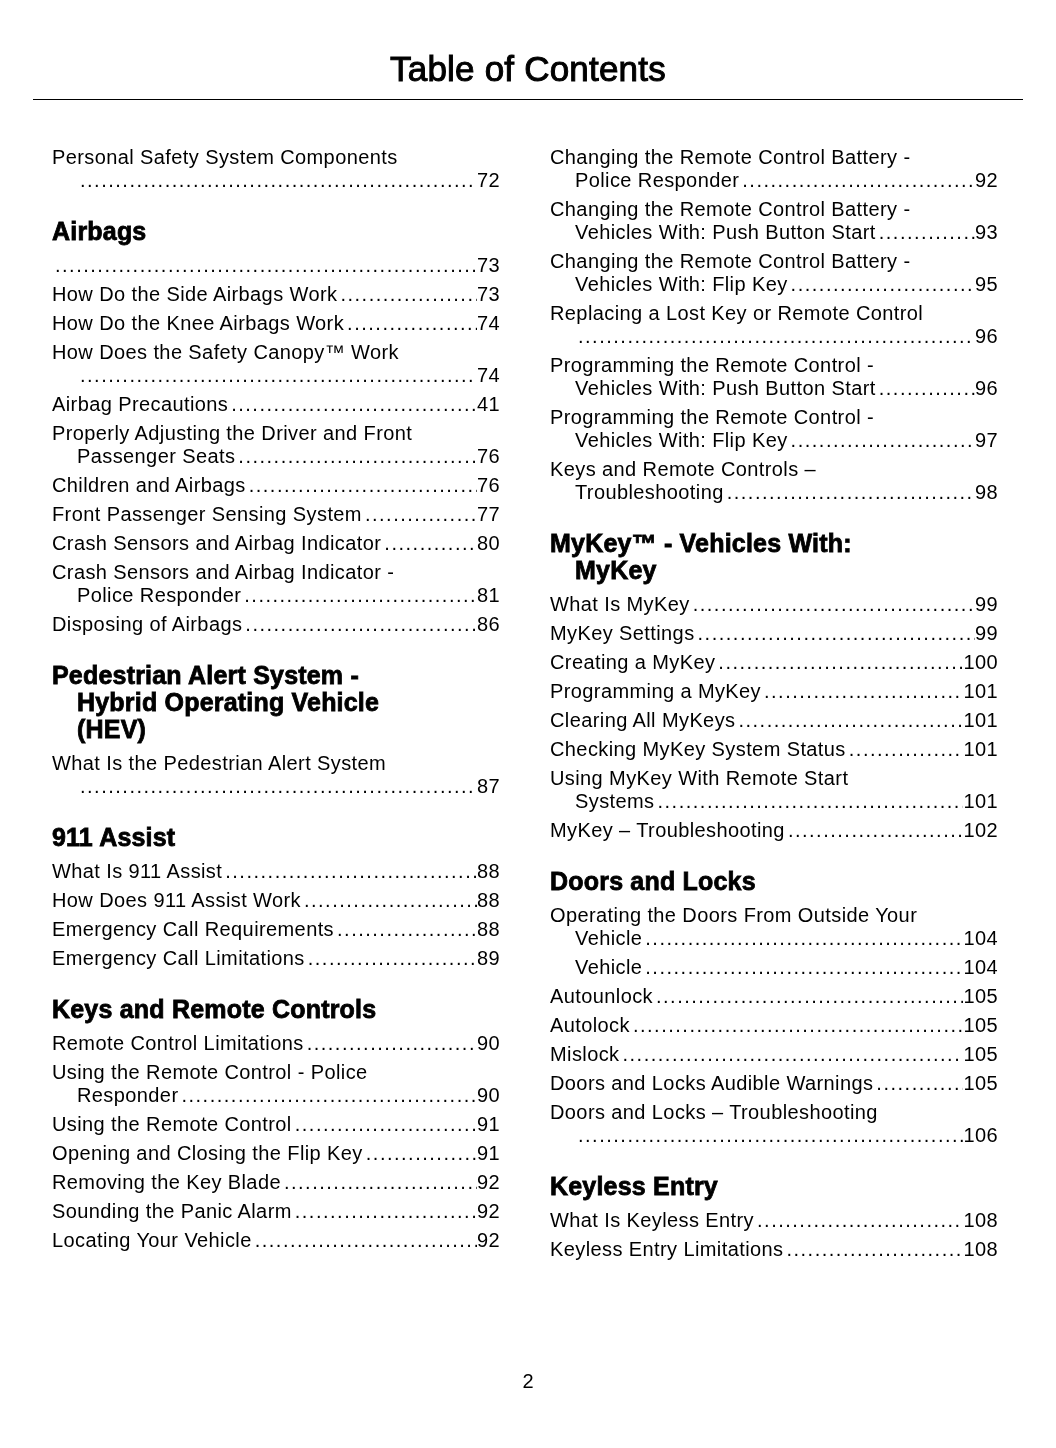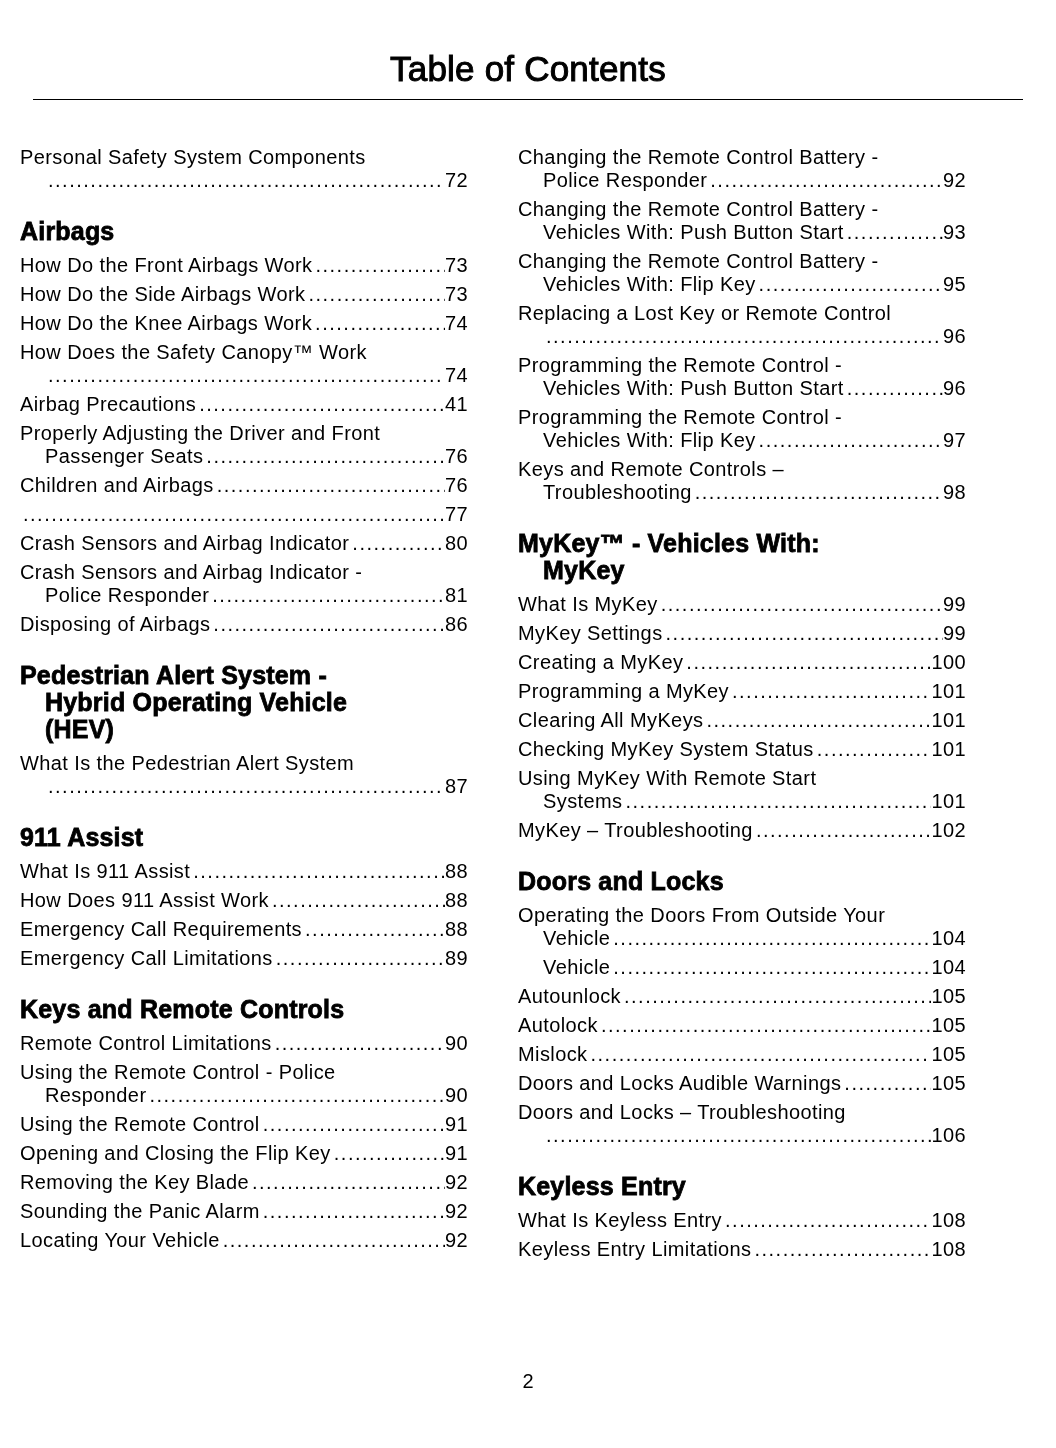--- a/index.html
+++ b/index.html
@@ -17,21 +17,21 @@
     -webkit-text-stroke: 1px #000;
     letter-spacing: 0.2px;
   }
   .title-rule {
     border: none;
     border-top: 1.6px solid #000;
     margin: 12px 33px 0 33px;
   }
   .columns {
     display: flex;
-    margin: 46px 70px 0 20px;
+    margin: 46px 70px 0 52px;
     gap: 50px;
   }
   .col {
     width: 448px; flex: none;
     font-size: 20px; line-height: 23px;
     letter-spacing: 0.4px;
   }
   .toc-section { margin: 0; }
   .sec-heading {
     font-size: 25px; line-height: 27px;
@@ -77,21 +77,20 @@
             <span class="epage">72</span>
           </div>
         </div>
       </section>
       <section class="toc-section">
         <h2 class="sec-heading">
           <div class="hline">Airbags</div>
         </h2>
         <div class="entry">
           <div class="eline lastline">
-            <span class="etext">How Do the Front Airbags Work</span>
             <span class="dots">......................................................................................................................................................</span>
             <span class="epage">73</span>
           </div>
         </div>
         <div class="entry">
           <div class="eline lastline">
             <span class="etext">How Do the Side Airbags Work</span>
             <span class="dots">......................................................................................................................................................</span>
             <span class="epage">73</span>
           </div>
@@ -128,20 +127,21 @@
         </div>
         <div class="entry">
           <div class="eline lastline">
             <span class="etext">Children and Airbags</span>
             <span class="dots">......................................................................................................................................................</span>
             <span class="epage">76</span>
           </div>
         </div>
         <div class="entry">
           <div class="eline lastline">
+            <span class="etext">Front Passenger Sensing System</span>
             <span class="dots">......................................................................................................................................................</span>
             <span class="epage">77</span>
           </div>
         </div>
         <div class="entry">
           <div class="eline lastline">
             <span class="etext">Crash Sensors and Airbag Indicator</span>
             <span class="dots">......................................................................................................................................................</span>
             <span class="epage">80</span>
           </div>

